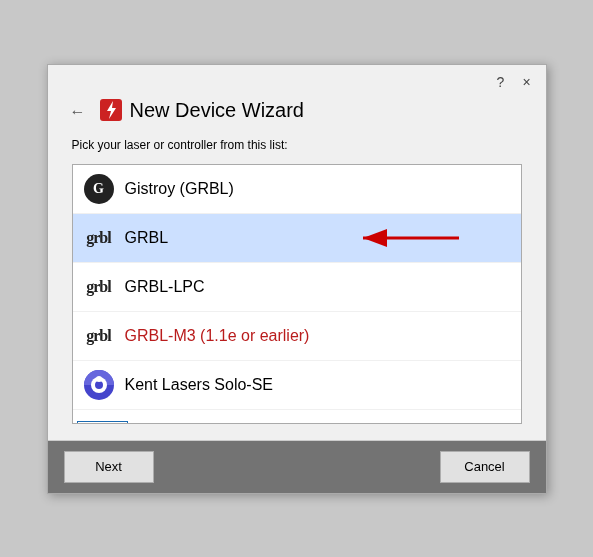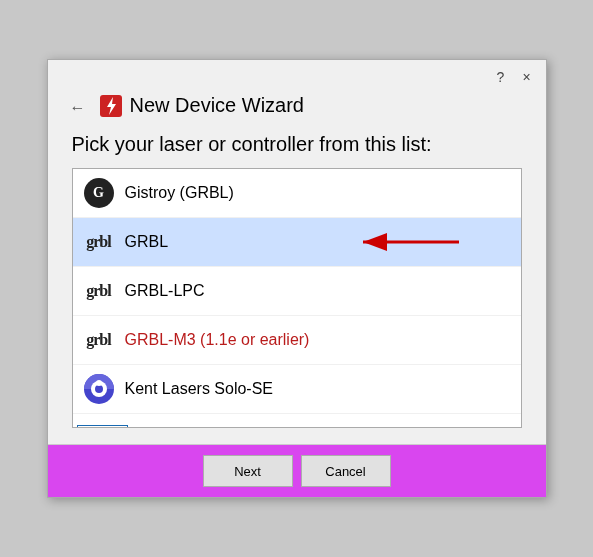--- a/index.html
+++ b/index.html
@@ -58,21 +58,21 @@
     .wizard-title {
       font-size: 20px;
       font-weight: 400;
       color: #000;
     }
     .content {
       padding: 8px 24px 16px 24px;
       flex: 1;
     }
     .prompt {
-      font-size: 20px;
+      font-size: 12px;
       font-weight: 400;
       color: #000;
       margin-bottom: 12px;
     }
     .list-container {
       border: 1px solid #aaa;
       background: #fff;
       height: 260px;
       overflow-y: scroll;
       position: relative;
@@ -110,25 +110,25 @@
       flex-shrink: 0;
     }
     .grbl-text {
       font-family: Georgia, serif;
       font-size: 16px;
       font-weight: 700;
       color: #222;
       letter-spacing: -1px;
     }
     .footer {
-      background: #d946ef;
+      background: #737373;
       border-top: 1px solid #ccc;
       padding: 10px 16px;
       display: flex;
-      justify-content: center;
+      justify-content: space-between;
       gap: 8px;
     }
     .footer-btn {
       width: 90px;
       height: 32px;
       border: 1px solid #adadad;
       background: #e1e1e1;
       cursor: pointer;
       font-size: 13px;
       color: #000;

